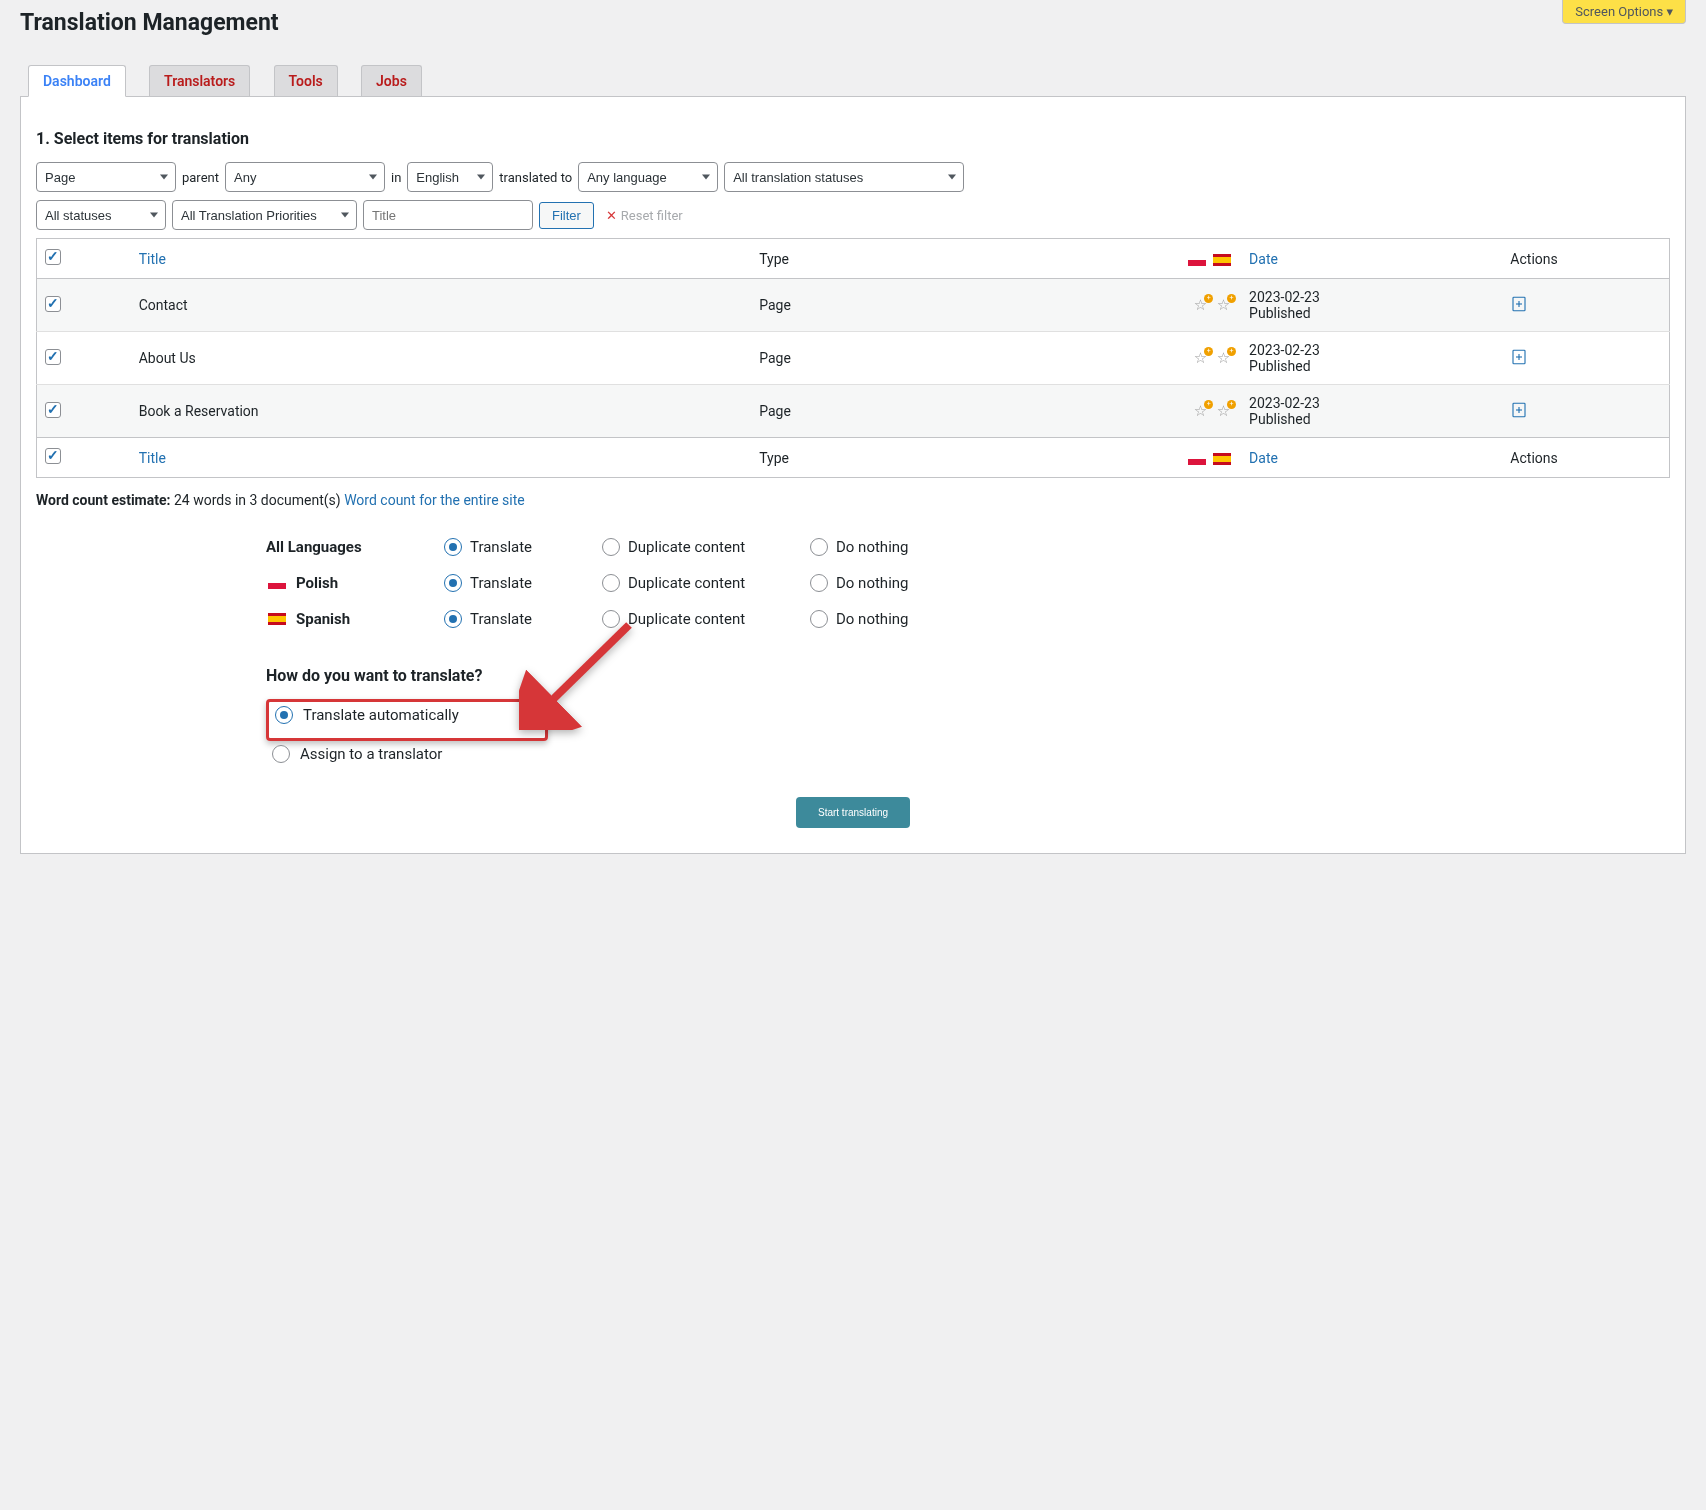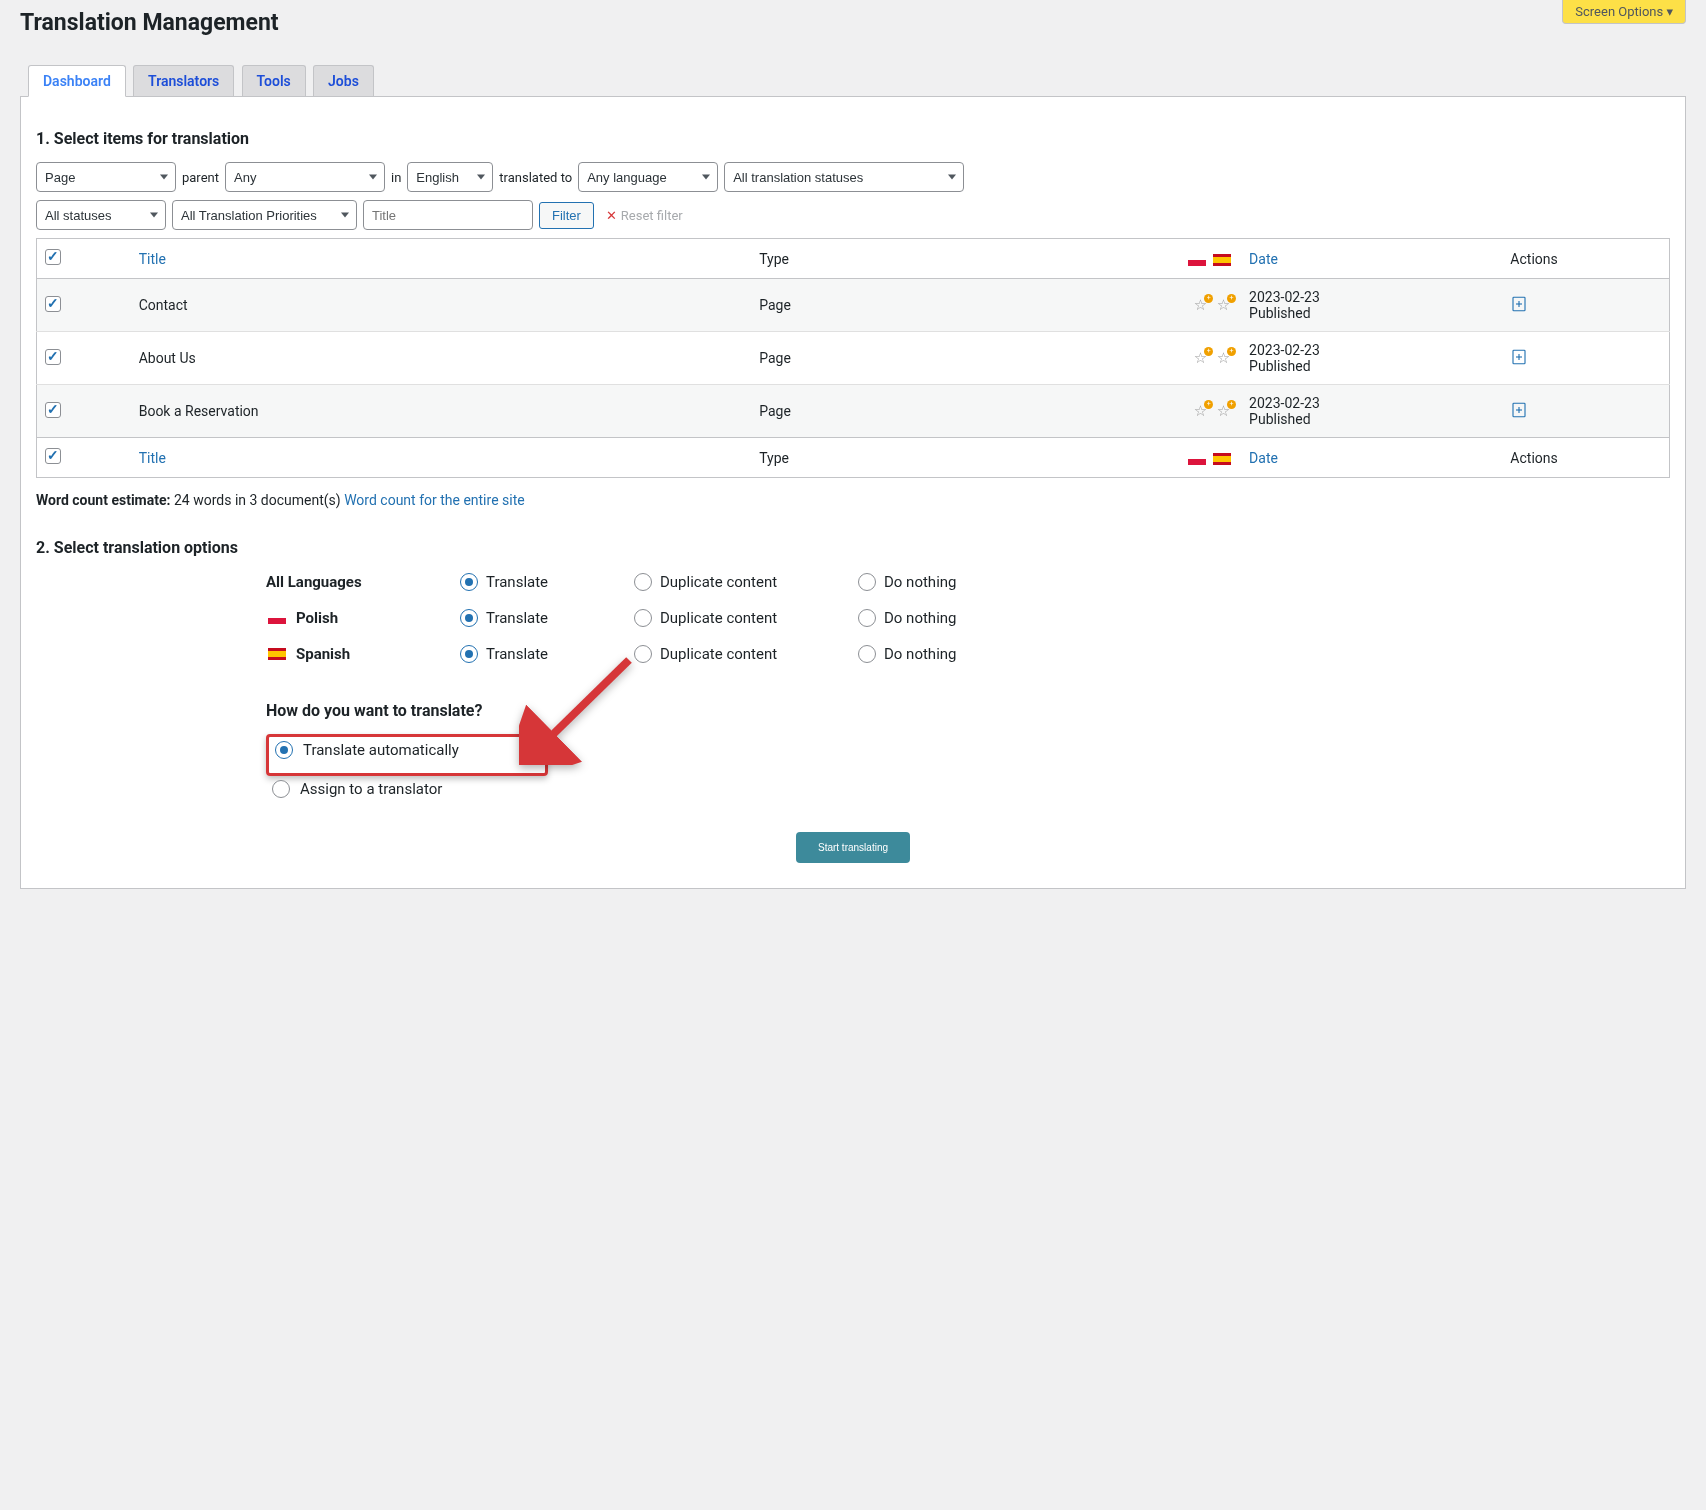--- a/index.html
+++ b/index.html
@@ -33,25 +33,25 @@
   .nav-tab-wrapper {
     border-bottom: 1px solid #c3c4c7;
     margin: 0;
     padding-top: 9px;
   }
   .nav-tab {
     display: inline-block;
     background: #dcdcde;
     border: 1px solid #c3c4c7;
     border-bottom: none;
-    color: #1d4ed8;
+    color: #b91c1c;
     font-size: 14px;
     font-weight: 600;
     padding: 7px 14px;
-    margin-left: 4px;
+    margin-left: 20px;
     margin-bottom: -1px;
     cursor: pointer;
     border-radius: 3px 3px 0 0;
   }
   .nav-tab:first-child { margin-left: 8px; }
   .nav-tab.active {
     background: #fff;
     border-bottom: 1px solid #fff;
     color: #3b82f6;
   }
@@ -198,21 +198,21 @@
     line-height: 9px;
     text-align: center;
   }
   .action-icon svg { width: 18px; height: 18px; stroke: #2271b1; fill: none; }
   .word-count { margin: 14px 0 30px 0; font-size: 14px; }
   .word-count strong { font-weight: 700; }
   
   .options-grid {
     display: grid;
     grid-template-columns: 170px 150px 200px 160px;
-    gap: 18px 24px;
+    gap: 18px 8px;
     align-items: center;
     margin: 16px 0 10px 230px;
     font-size: 15px;
   }
   .options-grid .lang-label {
     font-weight: 700;
     display: flex;
     align-items: center;
     gap: 8px;
   }
@@ -419,21 +419,20 @@
       </tr>
     </tfoot>
   </table>
 
   <p class="word-count">
     <strong>Word count estimate:</strong>
     <span>24 words in 3 document(s)</span>
     <span class="link">Word count for the entire site</span>
   </p>
 
-  <h3 class="section-head">2. Select translation options</h3>
 
   <div class="options-grid">
     <div class="lang-label">All Languages</div>
     <div class="radio-cell">
         <input type="radio" name="opt-all" checked="" style="">
         <span>Translate</span>
       </div>
     <div class="radio-cell">
         <input type="radio" name="opt-all" style="">
         <span>Duplicate content</span>

